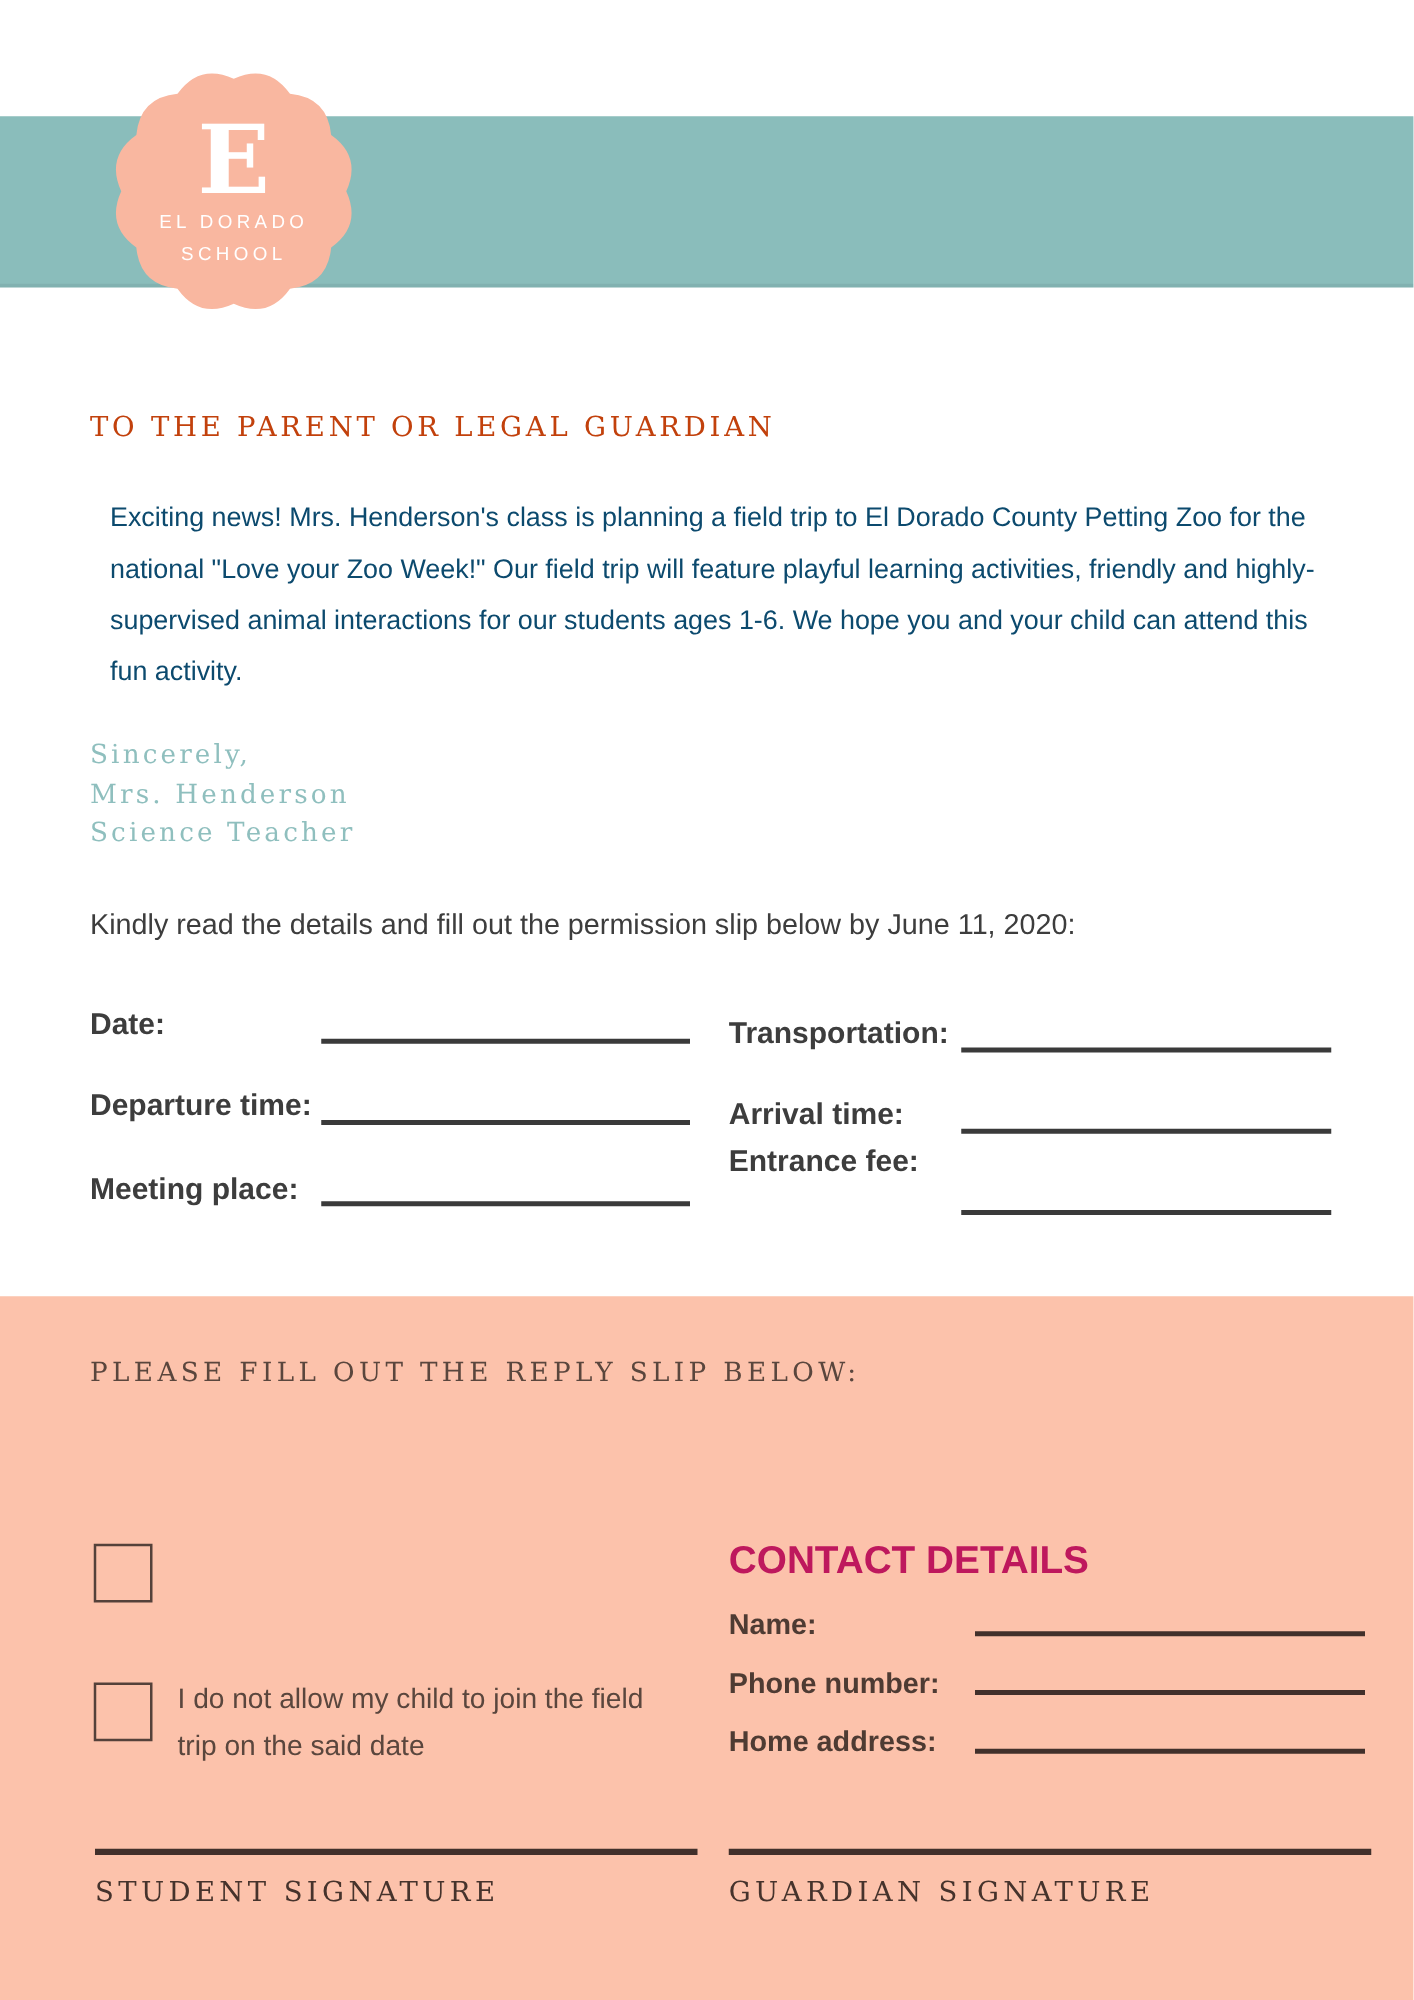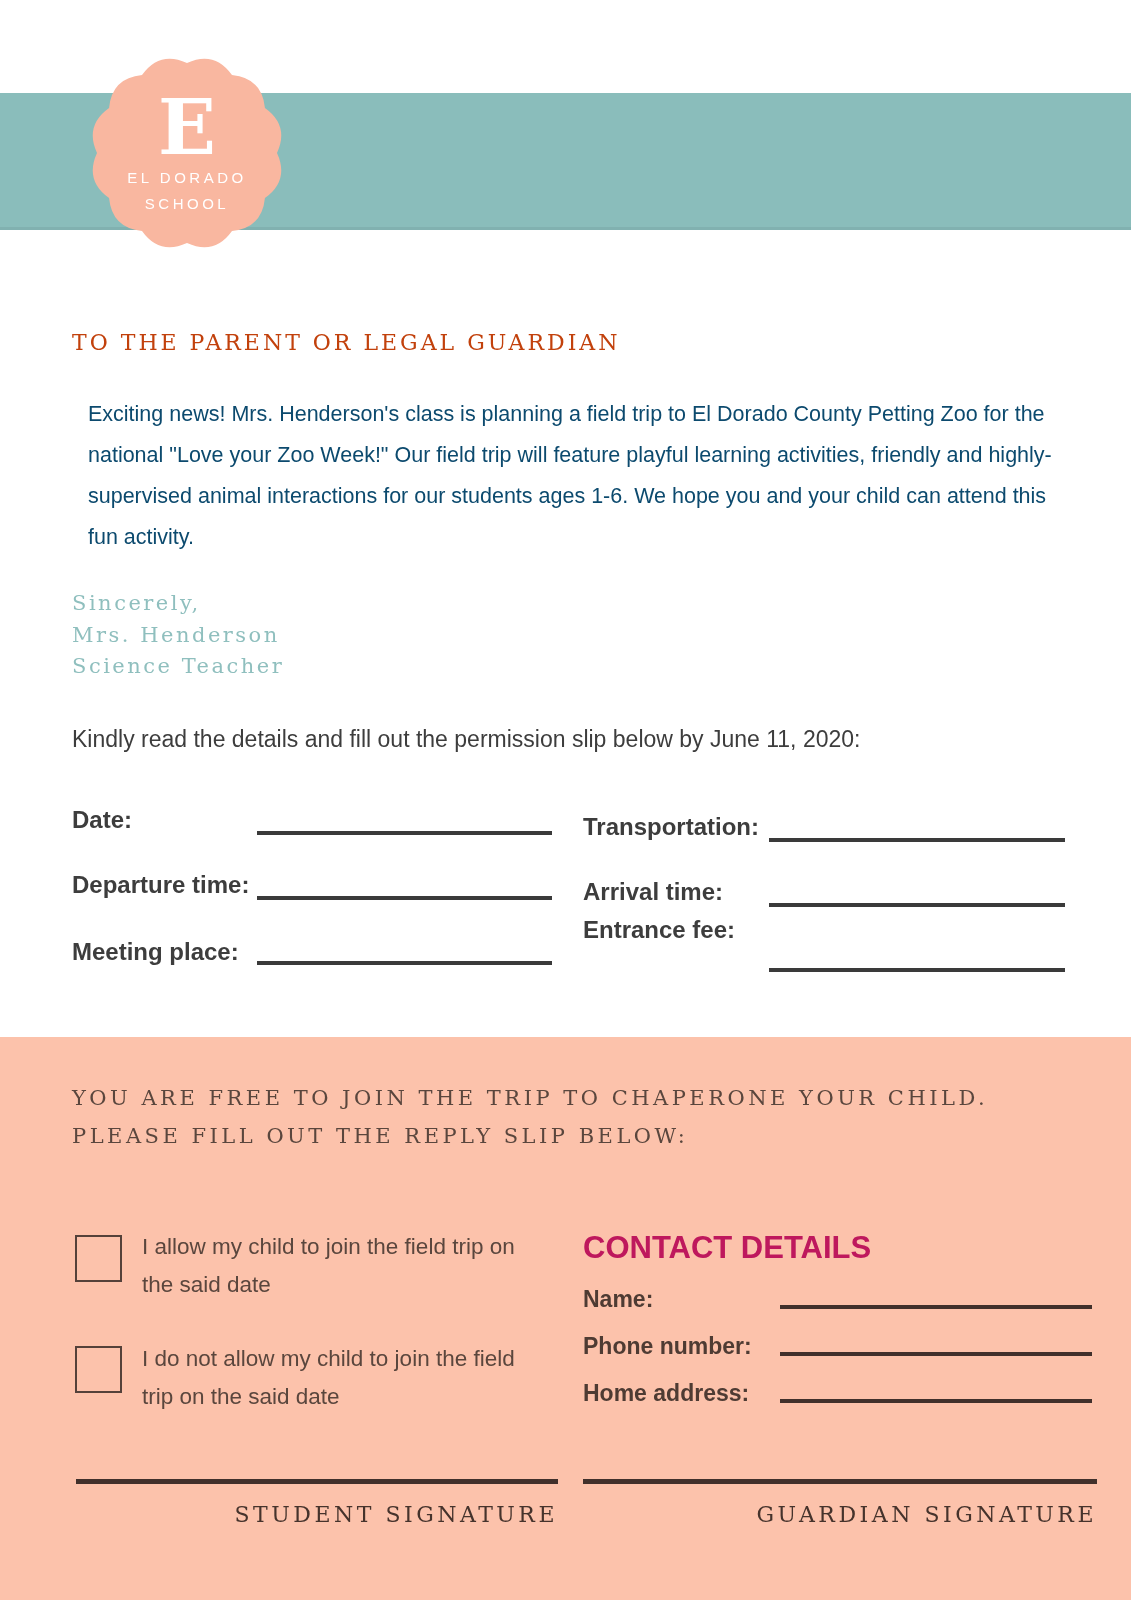--- a/index.html
+++ b/index.html
@@ -38,21 +38,21 @@
   .reply-bg{left:0;top:1037px;width:1131px;height:563px;background:#fcc2ab;}
   .reply-heading{left:72px;top:1080px;width:1000px;font-family:"DejaVu Serif",serif;
         font-size:21px;letter-spacing:3.5px;line-height:37.5px;color:#5a463d;}
   .checkbox{width:43px;height:43px;border:2.5px solid #54413a;background:transparent;}
   .opt-label{width:400px;font-size:22.5px;line-height:38px;color:#5a463d;}
   .contact-heading{left:583px;top:1230px;font-weight:bold;font-size:31px;color:#be185d;}
   .c-label{font-weight:bold;font-size:23px;color:#4e3b33;white-space:nowrap;}
   .c-line{height:4px;background:#41302b;}
   .sig-line{height:5px;background:#41302b;}
   .sig-label{font-family:"DejaVu Serif",serif;font-size:22px;letter-spacing:3.5px;
-        color:#46332c;text-align:right;white-space:nowrap;}
+        color:#46332c;text-align:left;white-space:nowrap;}
 </style>
 </head>
 <body>
 
 <div class="page">
 
   <div class="abs band"></div>
 
   <div class="abs badge">
     <svg viewBox="0 0 240 240">
@@ -82,26 +82,24 @@
   <div class="abs f-label" style="left:583px;top:813px">Transportation:</div>
   <div class="abs f-line" style="left:769px;top:838px;width:296px"></div>
   <div class="abs f-label" style="left:583px;top:878px">Arrival time:</div>
   <div class="abs f-line" style="left:769px;top:903px;width:296px"></div>
   <div class="abs f-label" style="left:583px;top:916px">Entrance fee:</div>
   <div class="abs f-line" style="left:769px;top:968px;width:296px"></div>
 
   <div class="abs reply-bg"></div>
 
   <div class="abs reply-heading">
-    <div>YOU ARE FREE TO JOIN THE TRIP TO CHAPERONE YOUR CHILD.</div>
     <div>PLEASE FILL OUT THE REPLY SLIP BELOW:</div>
   </div>
 
   <div class="abs checkbox" style="left:75px;top:1235px"></div>
-  <div class="abs opt-label" style="left:142px;top:1228px">I allow my child to join the field trip on the said date</div>
 
   <div class="abs checkbox" style="left:75px;top:1346px"></div>
   <div class="abs opt-label" style="left:142px;top:1340px">I do not allow my child to join the field trip on the said date</div>
 
   <div class="abs contact-heading">CONTACT DETAILS</div>
 
   <div class="abs c-label" style="left:583px;top:1286px">Name:</div>
   <div class="abs c-line" style="left:780px;top:1305px;width:312px"></div>
   <div class="abs c-label" style="left:583px;top:1333px">Phone number:</div>
   <div class="abs c-line" style="left:780px;top:1352px;width:312px"></div>

